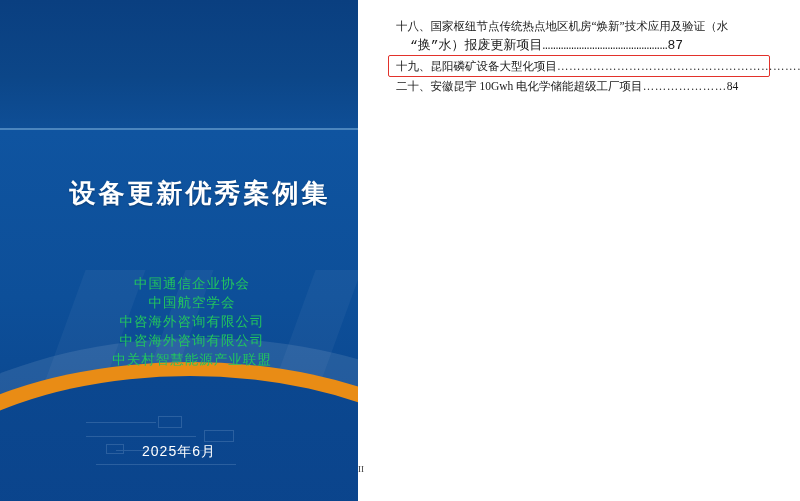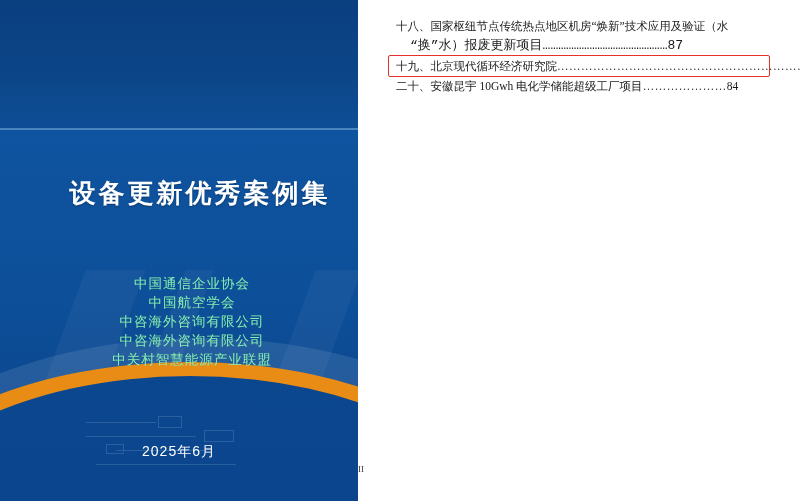--- a/index.html
+++ b/index.html
@@ -122,21 +122,21 @@
     font-family: "Liberation Sans", sans-serif;
     text-shadow: 0 1px 2px rgba(0,0,0,.3);
     margin-left: 21px;
   }
   .cover-orgs {
     position: absolute;
     left: 0;
     top: 274px;
     width: 358px;
     text-align: center;
-    color: #86efac;
+    color: #22c55e;
     font-size: 13.5px;
     line-height: 19px;
     letter-spacing: 1px;
     font-family: "Liberation Sans", sans-serif;
     padding-left: 26px;
   }
   .cover-date {
     position: absolute;
     left: 0;
     top: 443px;
@@ -252,21 +252,21 @@
     <div class="toc-list">
 
       <div class="toc-entry">
         <span class="etext">十八、国家枢纽节点传统热点地区机房“焕新”技术应用及验证（水</span>
       </div>
       <div class="toc-cont">
         <span>“换”水）报废更新项目</span><span class="leader">…………………………………………</span><span class="pg">87</span>
       </div>
 
       <div class="toc-entry">
-        <span class="etext">十九、北京现代循环经济研究院</span><span class="leader">………………………………………………………</span>
+        <span class="etext">十九、昆阳磷矿设备大型化项目</span><span class="leader">………………………………………………………</span>
       </div>
 
       <div class="toc-entry">
         <span class="etext">二十、安徽昆宇 10Gwh 电化学储能超级工厂项目</span><span class="leader">…………………</span><span class="pg">84</span>
       </div>
 
     </div>
 
     <div class="highlight-box"></div>
 

